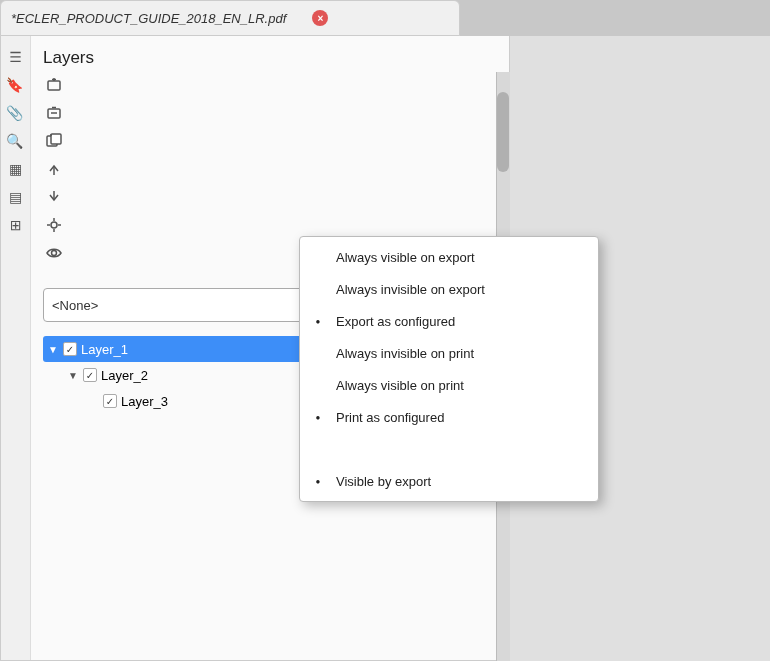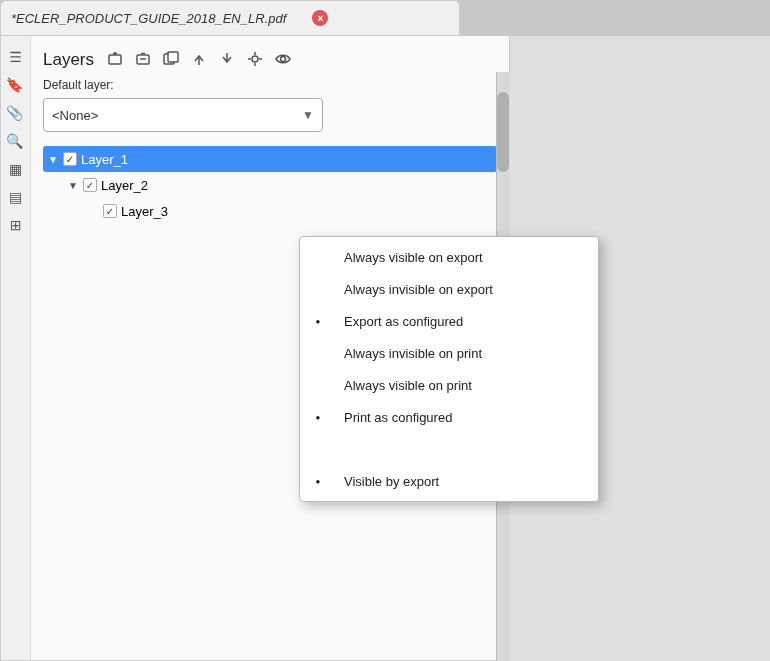--- a/index.html
+++ b/index.html
@@ -88,23 +88,24 @@
       flex: 1;
       display: flex;
       flex-direction: column;
       padding: 12px;
       position: relative;
     }
 
     
     .layers-header {
       display: flex;
-      align-items: flex-end;
+      align-items: flex-start;
       gap: 6px;
-      margin-bottom: 8px;
+      margin-bottom: 24px;
+      flex-direction: column;
     }
     .layers-title {
       font-size: 17px;
       font-weight: 500;
       color: #222;
       margin-right: 4px;
     }
     .toolbar-icon {
       width: 22px;
       height: 22px;
@@ -221,21 +222,21 @@
       padding: 4px 0;
     }
     .menu-item {
       display: flex;
       align-items: center;
       height: 32px;
       padding: 0 16px;
       cursor: pointer;
       color: #222;
       font-size: 13px;
-      gap: 20px;
+      gap: 12px;
       position: relative;
     }
     .menu-item.active {
       background: #3d8ef8;
       color: white;
     }
     .menu-bullet {
       width: 12px;
       height: 12px;
       display: flex;
@@ -344,21 +345,20 @@
         </svg>
       </div>
       <div class="toolbar-icon" title="Visibility">
         <svg viewBox="0 0 16 16" fill="none" stroke="#555" stroke-width="1.5">
           <path d="M1 8 C4 3 12 3 15 8 C12 13 4 13 1 8Z"></path>
           <circle cx="8" cy="8" r="2.5"></circle>
         </svg>
       </div>
     </div>
 
-    <div class="default-layer-label">Default layer:</div>
     <div class="dropdown-select">
       <span class="dropdown-text">&lt;None&gt;</span>
       <span class="dropdown-arrow">▼</span>
     </div>
 
     <div class="layer-tree">
 
       <div class="layer-item selected indent-1">
         <span class="expand-arrow">▼</span>
         <div class="checkbox checked"></div>

